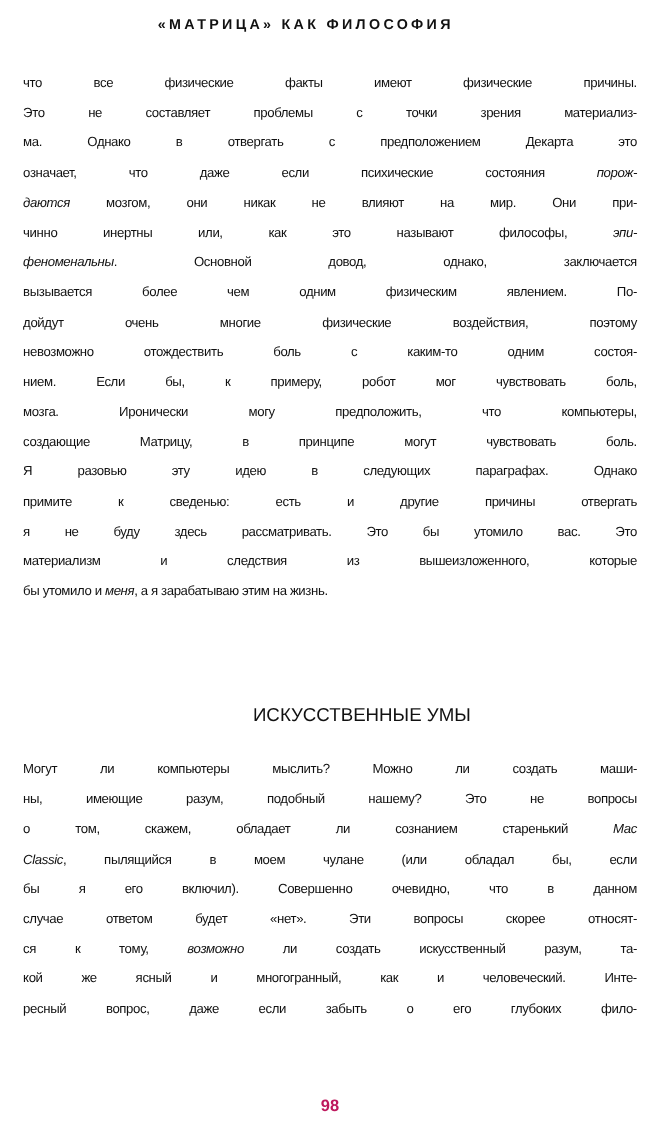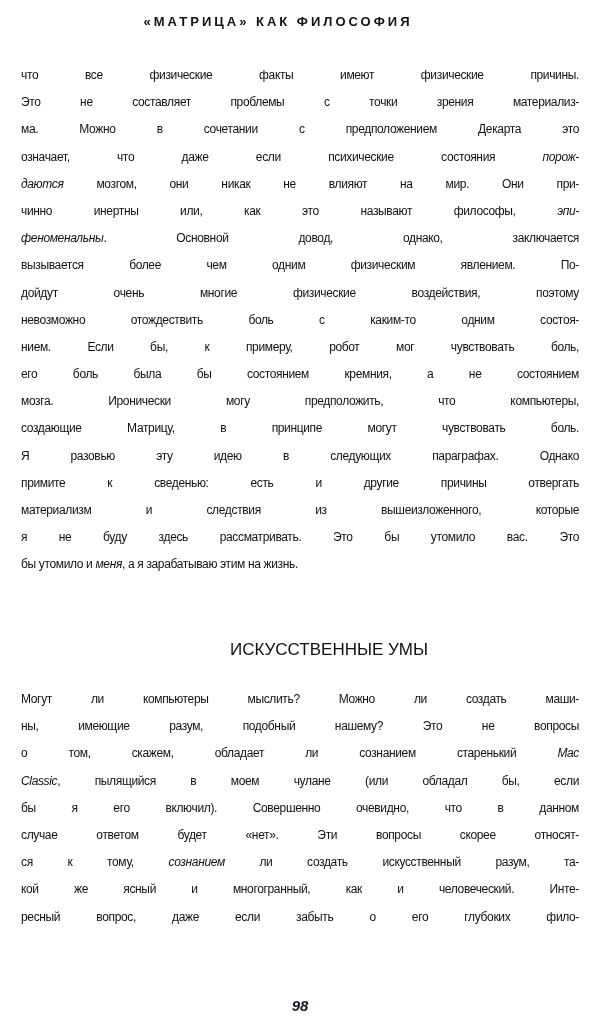--- a/index.html
+++ b/index.html
@@ -60,60 +60,58 @@
       margin-left: 29px;
     }
     .page-number {
       position: absolute;
       left: 0;
       width: 600px;
       top: 997px;
       text-align: center;
       font-size: 15px;
       font-weight: bold;
-      color: #0f172a;
-      font-style: italic;
+      color: #be185d;
     }
     #para1 { top: 62px; }
     #para2 { top: 686px; }
   </style>
 </head>
 <body>
 
 <div class="running-head">«МАТРИЦА» КАК ФИЛОСОФИЯ</div>
 
 <div class="block" id="para1">
     <span class="line"><span>что все физические факты имеют физические причины.</span></span>
     <span class="line"><span>Это не составляет проблемы с точки зрения материализ-</span></span>
-    <span class="line"><span>ма. Можно в сочетании с предположением Декарта это</span></span>
+    <span class="line"><span>ма. Однако в отвергать с предположением Декарта это</span></span>
     <span class="line"><span>означает, что даже если психические состояния </span><i>порож-</i></span>
     <span class="line"><i>даются</i><span> мозгом, они никак не влияют на мир. Они при-</span></span>
     <span class="line"><span>чинно инертны или, как это называют философы, </span><i>эпи-</i></span>
     <span class="line"><i>феноменальны</i><span>. Основной довод, однако, заключается</span></span>
     <span class="line"><span>вызывается более чем одним физическим явлением. По-</span></span>
     <span class="line"><span>дойдут очень многие физические воздействия, поэтому</span></span>
     <span class="line"><span>невозможно отождествить боль с каким-то одним состоя-</span></span>
     <span class="line"><span>нием. Если бы, к примеру, робот мог чувствовать боль,</span></span>
-    <span class="line"><span>его боль была бы состоянием кремния, а не состоянием</span></span>
     <span class="line"><span>мозга. Иронически могу предположить, что компьютеры,</span></span>
     <span class="line"><span>создающие Матрицу, в принципе могут чувствовать боль.</span></span>
     <span class="line"><span>Я разовью эту идею в следующих параграфах. Однако</span></span>
     <span class="line"><span>примите к сведенью: есть и другие причины отвергать</span></span>
+    <span class="line"><span>я не буду здесь рассматривать. Это бы утомило вас. Это</span></span>
     <span class="line"><span>материализм и следствия из вышеизложенного, которые</span></span>
-    <span class="line"><span>я не буду здесь рассматривать. Это бы утомило вас. Это</span></span>
     <span class="line last"><span>бы утомило и </span><i>меня</i><span>, а я зарабатываю этим на жизнь.</span></span>
   </div>
 
 <div class="section-heading">ИСКУССТВЕННЫЕ УМЫ</div>
 
 <div class="block" id="para2">
     <span class="line"><span>Могут ли компьютеры мыслить? Можно ли создать маши-</span></span>
     <span class="line"><span>ны, имеющие разум, подобный нашему? Это не вопросы</span></span>
     <span class="line"><span>о том, скажем, обладает ли сознанием старенький </span><i>Mac</i></span>
     <span class="line"><i>Classic</i><span>, пылящийся в моем чулане (или обладал бы, если</span></span>
     <span class="line"><span>бы я его включил). Совершенно очевидно, что в данном</span></span>
     <span class="line"><span>случае ответом будет «нет». Эти вопросы скорее относят-</span></span>
-    <span class="line"><span>ся к тому, </span><i>сознанием</i><span> ли создать искусственный разум, та-</span></span>
+    <span class="line"><span>ся к тому, </span><i>возможно</i><span> ли создать искусственный разум, та-</span></span>
     <span class="line"><span>кой же ясный и многогранный, как и человеческий. Инте-</span></span>
     <span class="line"><span>ресный вопрос, даже если забыть о его глубоких фило-</span></span>
   </div>
 
 <div class="page-number">98</div>
 
 </body></html>

